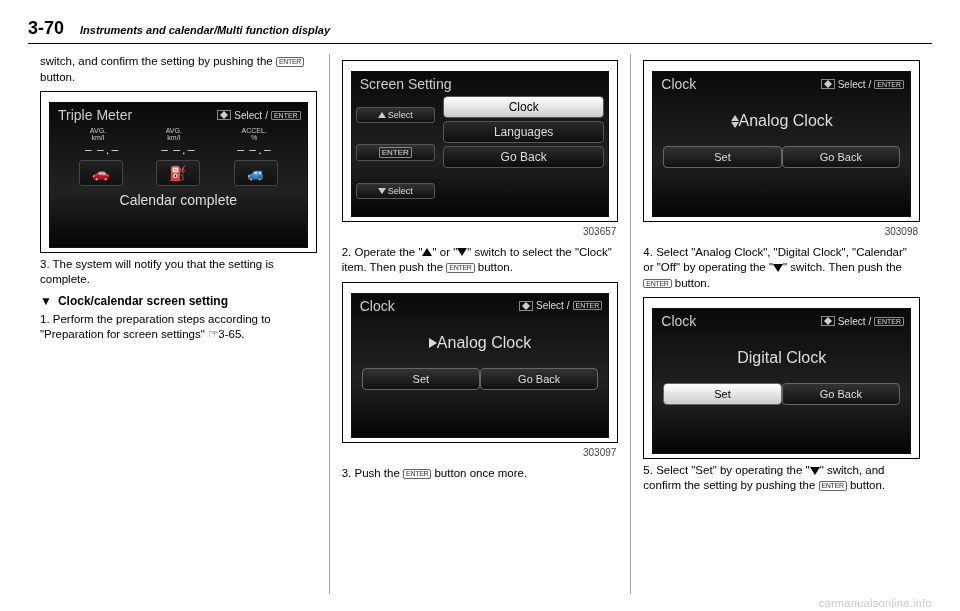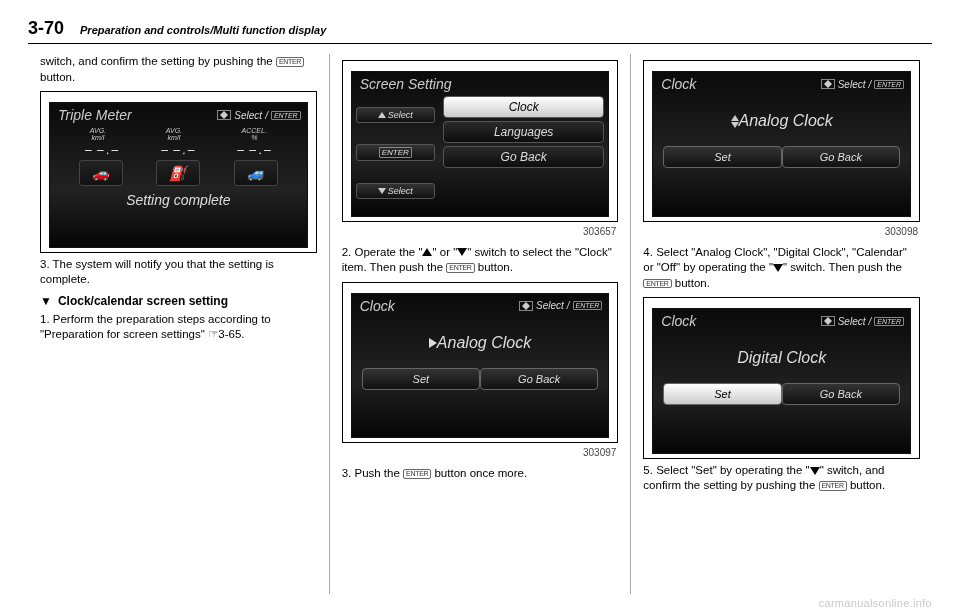--- a/index.html
+++ b/index.html
@@ -56,21 +56,20 @@
     .img-num { text-align: right; font-size: 10px; color: #444; margin: 2px 2px 8px 0; }
     .screen {
       width: 100%;
       aspect-ratio: 16/9;
       background: linear-gradient(#0a0a0a, #222 60%, #050505);
       border: 1px solid #111;
       position: relative;
       color: #ddd;
       font-family: sans-serif;
       overflow: hidden;
-      font-style: italic;
     }
     .screen .title-bar {
       display: flex; align-items: center; justify-content: space-between;
       padding: 4px 6px 2px 8px;
       font-size: 12px;
     }
     .screen .title-bar .left { font-size: 14px; color: #ccc; }
     .screen .sel-group { display:flex; align-items:center; gap:3px; font-size:10px; }
     .updn-box { border:1px solid #888; padding:0 2px; font-size:8px; line-height:1; display:inline-flex; flex-direction:column; }
     .enter-box { border:1px solid #888; font-size:7px; padding:0 2px; border-radius:1px; }
@@ -103,21 +102,21 @@
     .pointer { font-size:12px; }
     .watermark { position:absolute; bottom:2px; right:28px; font-size:11px; color:#c9c9c9; letter-spacing:0.3px;margin-left:30px; }
     .xref { font-size:11.5px; }
   </style>
 </head>
 <body>
 
 <div class="page">
   <div class="header-row">
     <span class="page-num">3-70</span>
-    <span class="section-title">Preparation and controls/Multi function display</span>
+    <span class="section-title">Instruments and calendar/Multi function display</span>
   </div>
   <div class="top-rule"></div>
 
   <div class="columns">
 
     <div class="col">
       <p class="body-text">
         <span>switch, and confirm the setting by pushing the </span><span class="enter-chip">ENTER</span><span> button.</span>
       </p>
 
@@ -143,21 +142,21 @@
           <div class="triple-dashes">
             <span>– –․–</span>
             <span>– –․–</span>
             <span>– –․–</span>
           </div>
           <div class="triple-icons">
             <span class="ibox">🚗</span>
             <span class="ibox">⛽</span>
             <span class="ibox">🚙</span>
           </div>
-          <div class="setting-complete">Setting complete</div>
+          <div class="setting-complete">Calendar complete</div>
         </div>
       </div>
 
       <p class="body-text">3.  The system will notify you that the setting is complete.</p>
 
       <div class="sub-head">
         <span class="pointer">▼</span>
         <span>Clock/calendar screen setting</span>
       </div>
       <p class="body-text xref">1.  Perform the preparation steps accord­ing to "Preparation for screen settings" ☞3-65.</p>

